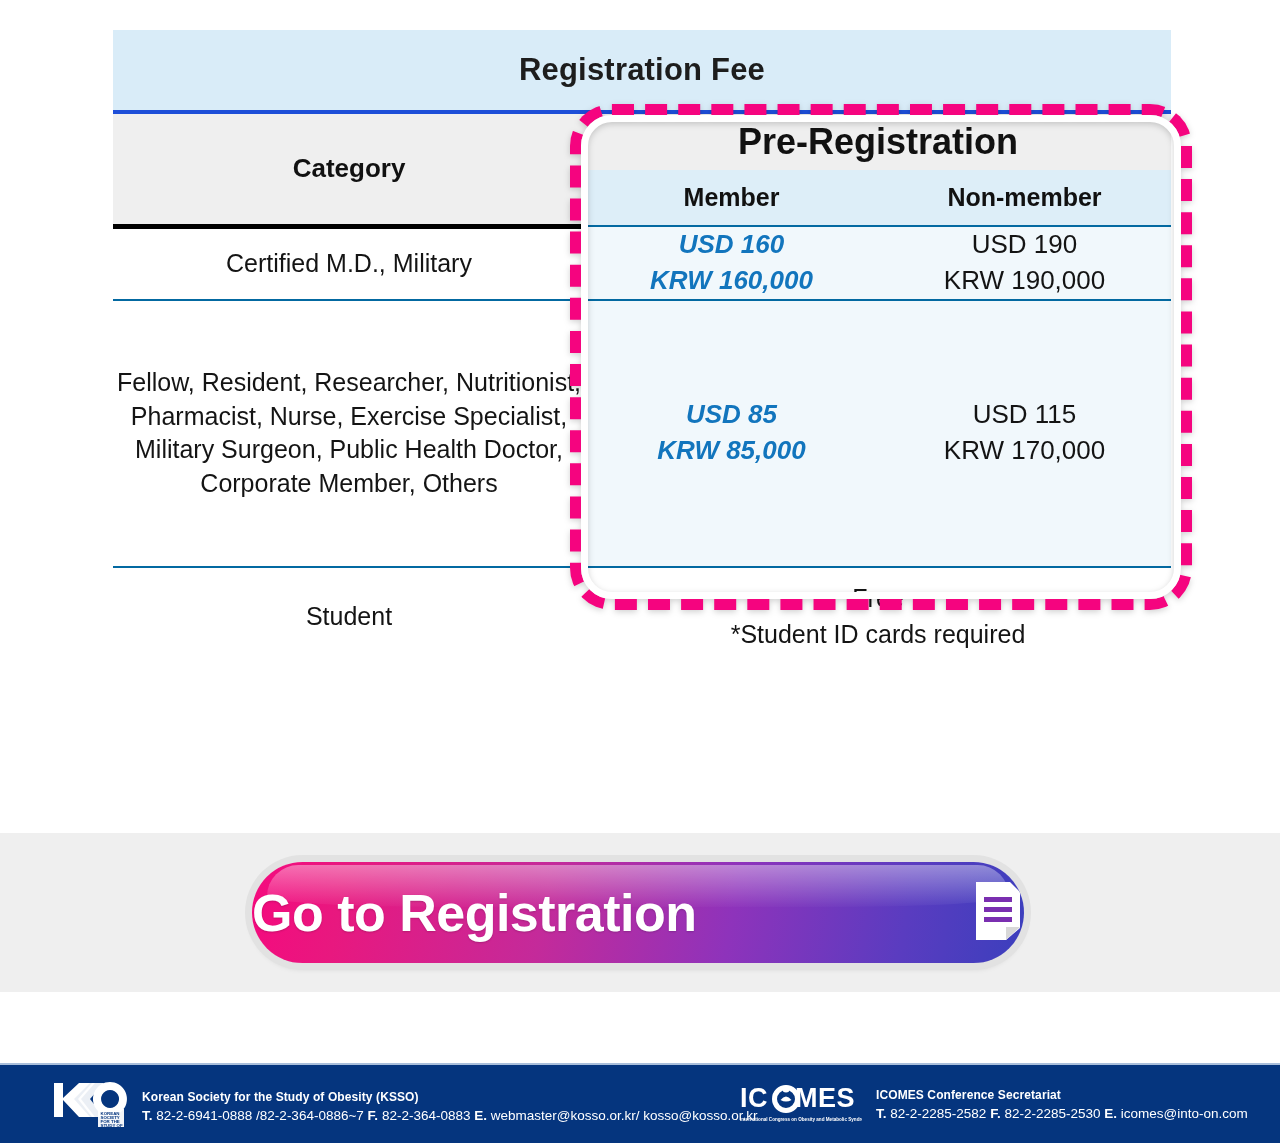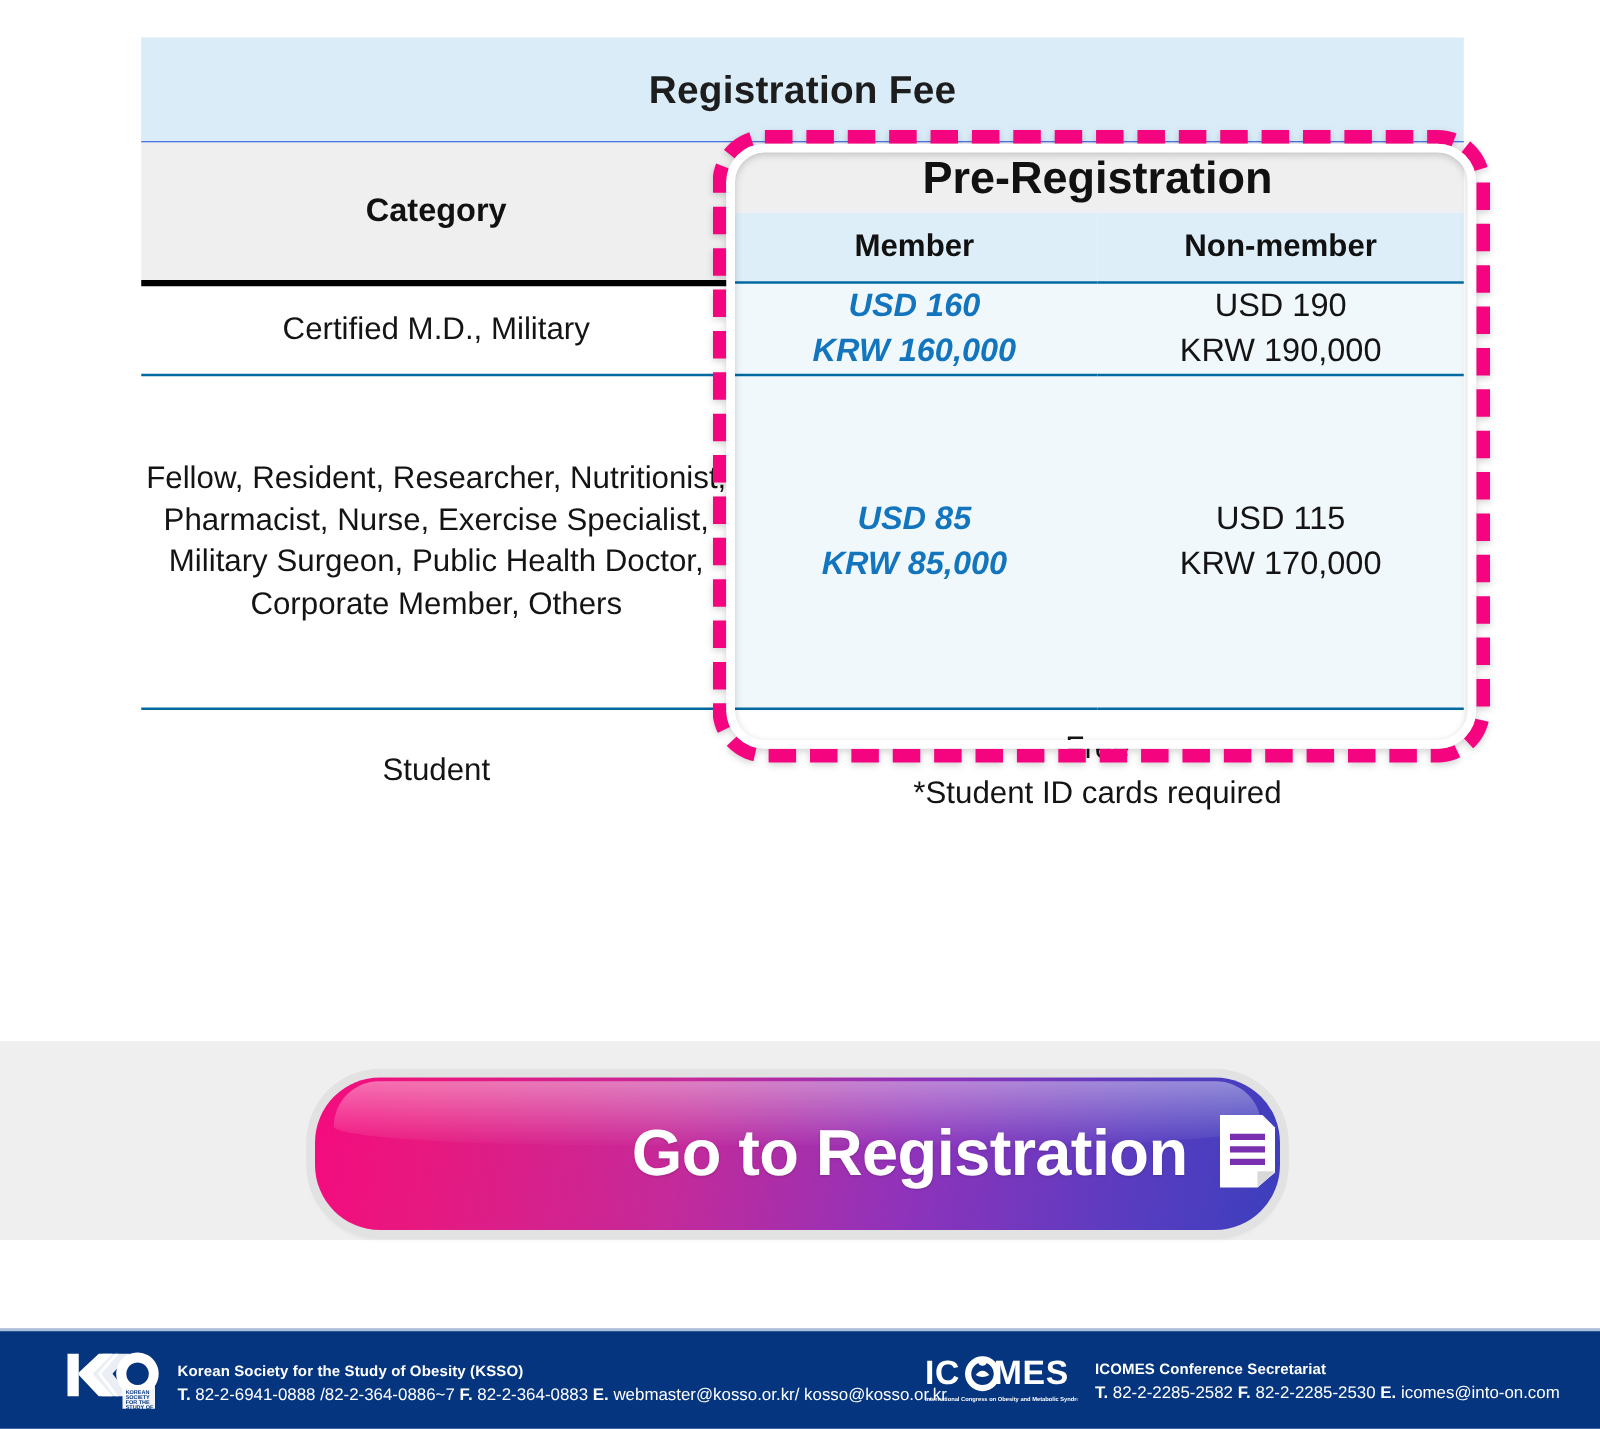--- a/index.html
+++ b/index.html
@@ -27,21 +27,21 @@
   .fee-title {
     height: 84px;
     background: #d9ecf8;
     display: flex;
     align-items: center;
     justify-content: center;
     font-size: 31px;
     font-weight: bold;
     color: #1d1d1d;
     letter-spacing: 0.2px;
-    border-bottom: 1px solid #1d4ed8;
+    border-bottom: 4px solid #1d4ed8;
     box-sizing: border-box;
   }
 
   .fee-table {
     width: 100%;
     border-collapse: collapse;
     table-layout: fixed;
   }
   .fee-table td, .fee-table th {
     border: 0;
@@ -144,29 +144,29 @@
     top: 833px;
     width: 1280px;
     height: 159px;
     background: #efefef;
   }
   .cta-button {
     position: absolute;
     left: 252px;
     top: 862px;
     width: 772px;
-    height: 122px;
+    height: 101px;
     border-radius: 52px;
     background: linear-gradient(100deg,
         #f50a7e 0%, #e8187f 12%, #c42a9a 38%,
         #8e33bb 62%, #5a3cc0 84%, #3b3fbd 100%);
     box-shadow: 0 0 0 7px #e2e2e2, 0 4px 7px rgba(0,0,0,0.22);
     display: flex;
     align-items: center;
-    justify-content: flex-end;
+    justify-content: space-between;
     gap: 22px;
     cursor: pointer;
     overflow: hidden;
   }
   .cta-button::before {
     content: "";
     position: absolute;
     left: 2%; right: 2%;
     top: 3px;
     height: 42%;

